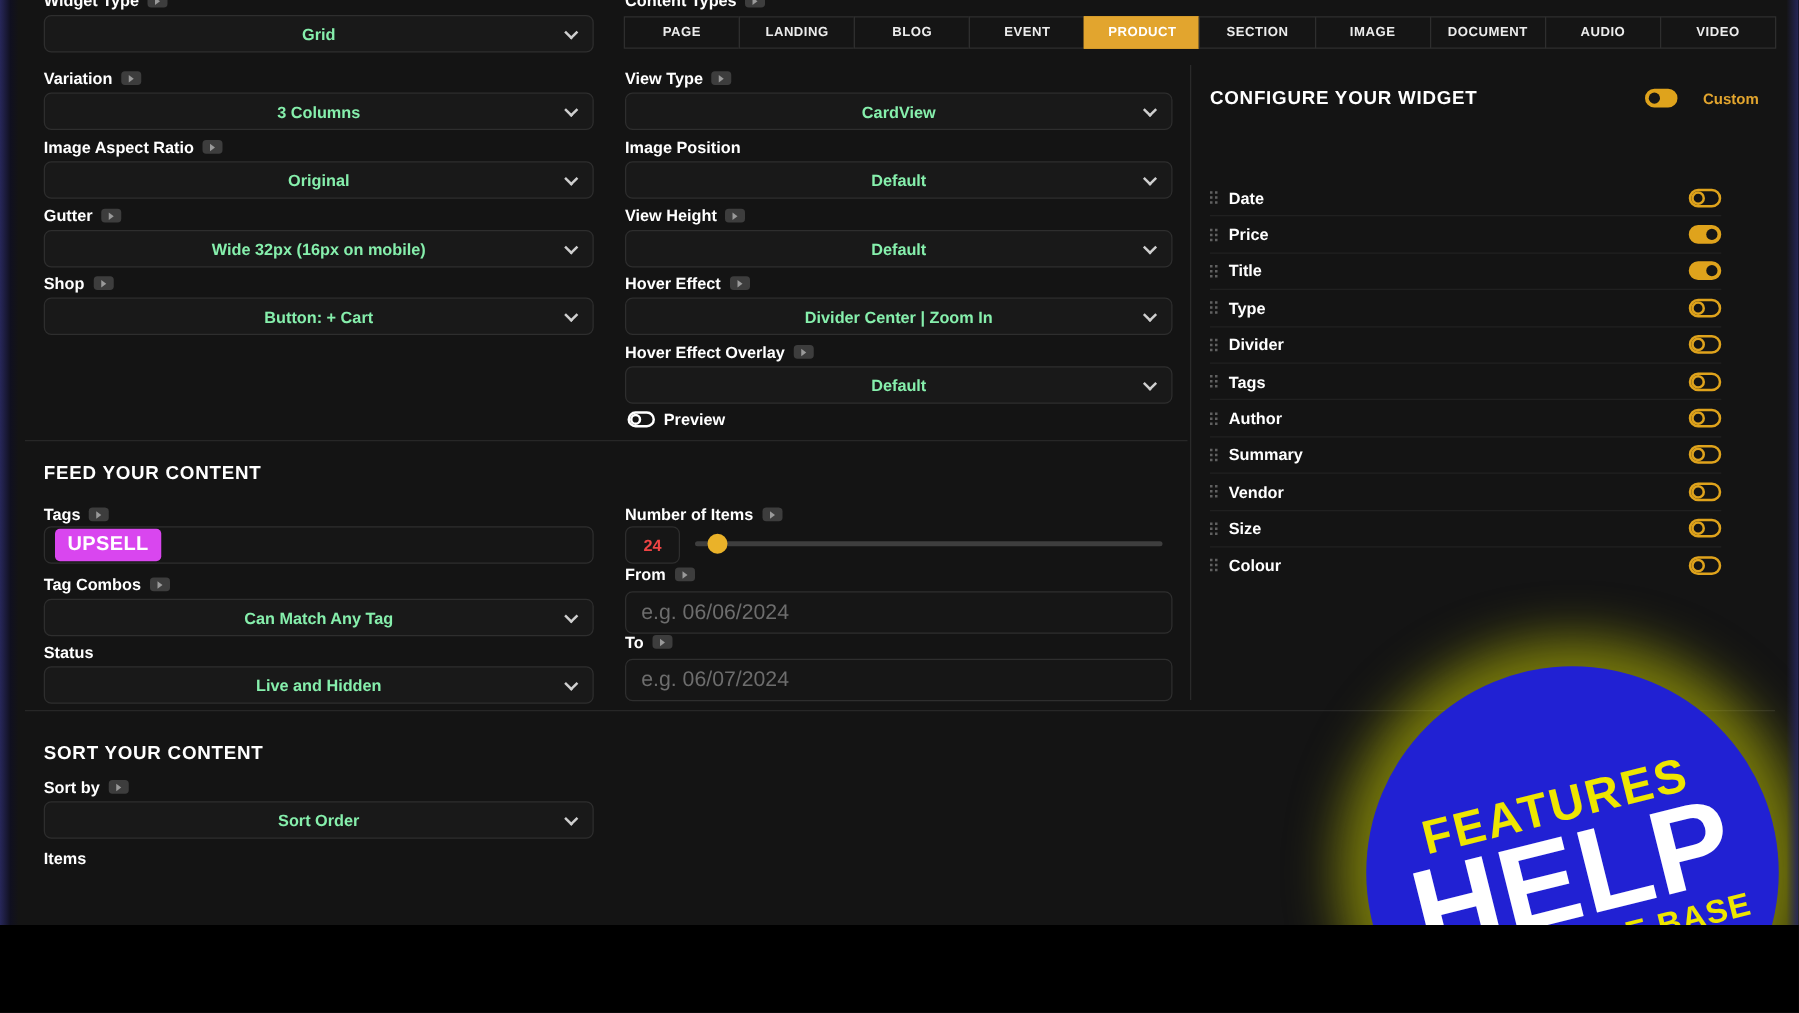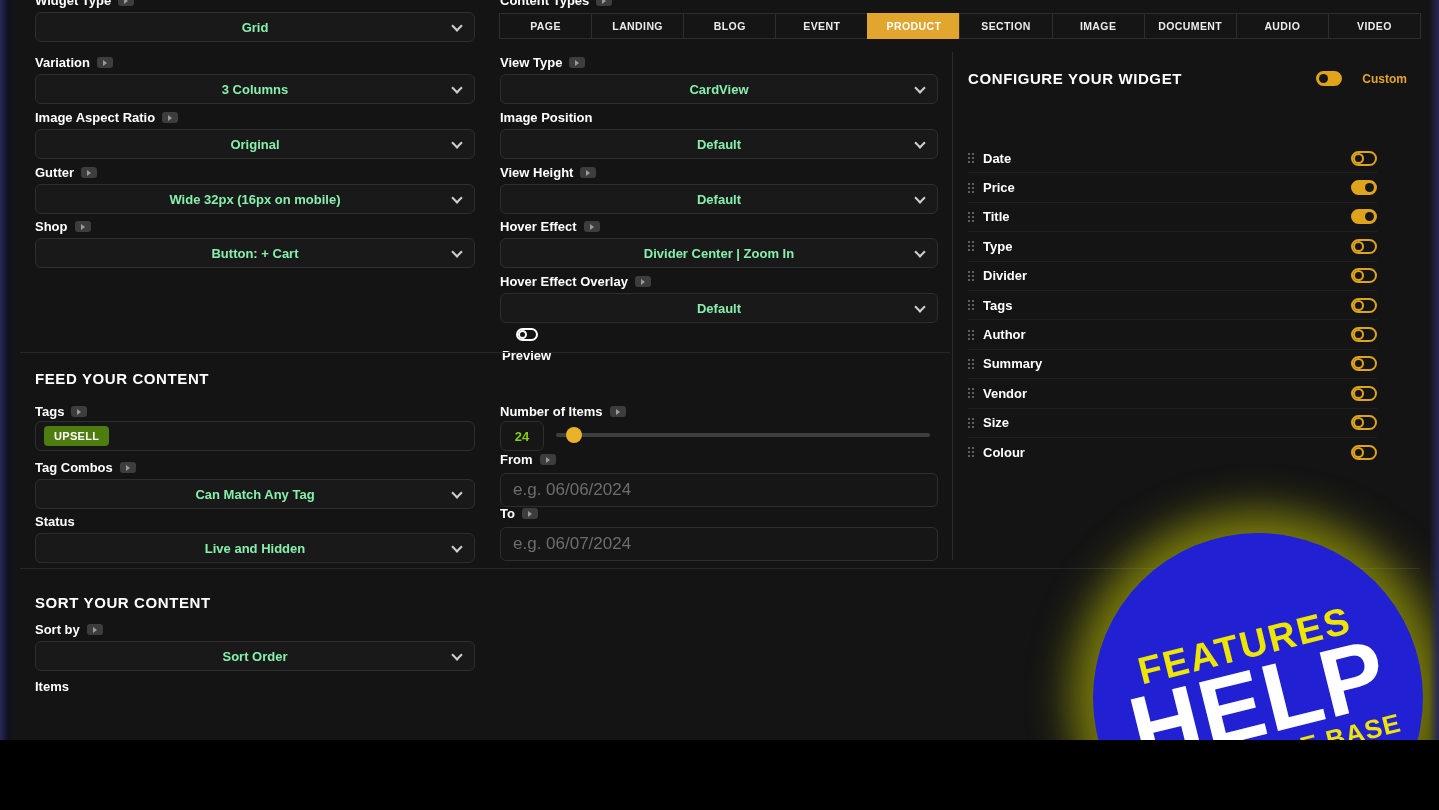--- a/index.html
+++ b/index.html
@@ -43,28 +43,28 @@
   .tgl{width:26px;height:15px;border:2px solid #dfa31c;border-radius:9px;position:relative;display:inline-block;
        box-sizing:border-box;cursor:pointer;flex:0 0 auto;}
   .tgl .knob{position:absolute;left:0;top:0;width:11px;height:11px;border:2px solid #dfa31c;border-radius:50%;box-sizing:border-box;}
   .tgl.on{background:#dfa31c;}
   .tgl.on .knob{left:auto;right:1px;top:1px;width:9px;height:9px;border:none;background:#161616;}
   .tgl.on.knob-left .knob{left:1px;right:auto;}
   .tgl.white{border-color:#fff;width:22px;height:13px;}
   .tgl.white .knob{border-color:#fff;width:9px;height:9px;}
 
   .preview{position:absolute;left:502px;top:328px;display:flex;align-items:center;gap:7px;
-           font-size:13px;font-weight:700;color:#fff;cursor:pointer;flex-direction:column;}
+           font-size:13px;font-weight:700;color:#fff;cursor:pointer;}
 
   .tagbox{position:absolute;left:35px;top:421px;width:440px;height:30px;border:1px solid #2e2e2e;border-radius:6px;
           background:#161616;display:flex;align-items:center;padding-left:8px;box-sizing:border-box;}
-  .chip{background:#4d7c0f;color:#fff;font-size:11px;font-weight:700;padding:4px 10px;border-radius:4px;letter-spacing:.3px;}
+  .chip{background:#d946ef;color:#fff;font-size:16px;font-weight:700;padding:4px 10px;border-radius:4px;letter-spacing:.3px;}
 
   .numbox{position:absolute;left:500px;top:421px;width:42px;height:28px;border:1px solid #2e2e2e;border-radius:6px;
-          background:#161616;display:flex;align-items:center;justify-content:center;font-size:13px;font-weight:700;color:#84cc16;}
+          background:#161616;display:flex;align-items:center;justify-content:center;font-size:13px;font-weight:700;color:#ef4444;}
   .slider{position:absolute;left:556px;top:427px;width:374px;height:16px;cursor:pointer;}
   .track{position:absolute;left:0;top:6px;height:4px;width:100%;background:#3e3e3e;border-radius:2px;}
   .sknob{position:absolute;left:10px;top:0;width:16px;height:16px;border-radius:50%;background:#eab229;}
 
   .tinput{position:absolute;height:28px;width:438px;background:#161616;border:1px solid #2e2e2e;border-radius:6px;
           color:#3b82f6;padding:16px 12px;font-size:17px;font-family:inherit;box-sizing:border-box;}
   .tinput::placeholder{color:#6d6d6d;}
 
   .item-name{position:absolute;left:300px;top:770px;width:264px;text-align:center;font-size:14px;font-weight:700;color:#fff;}
   .thumb{position:absolute;left:160px;top:754px;width:46px;height:46px;background:#2c2c2c;}

